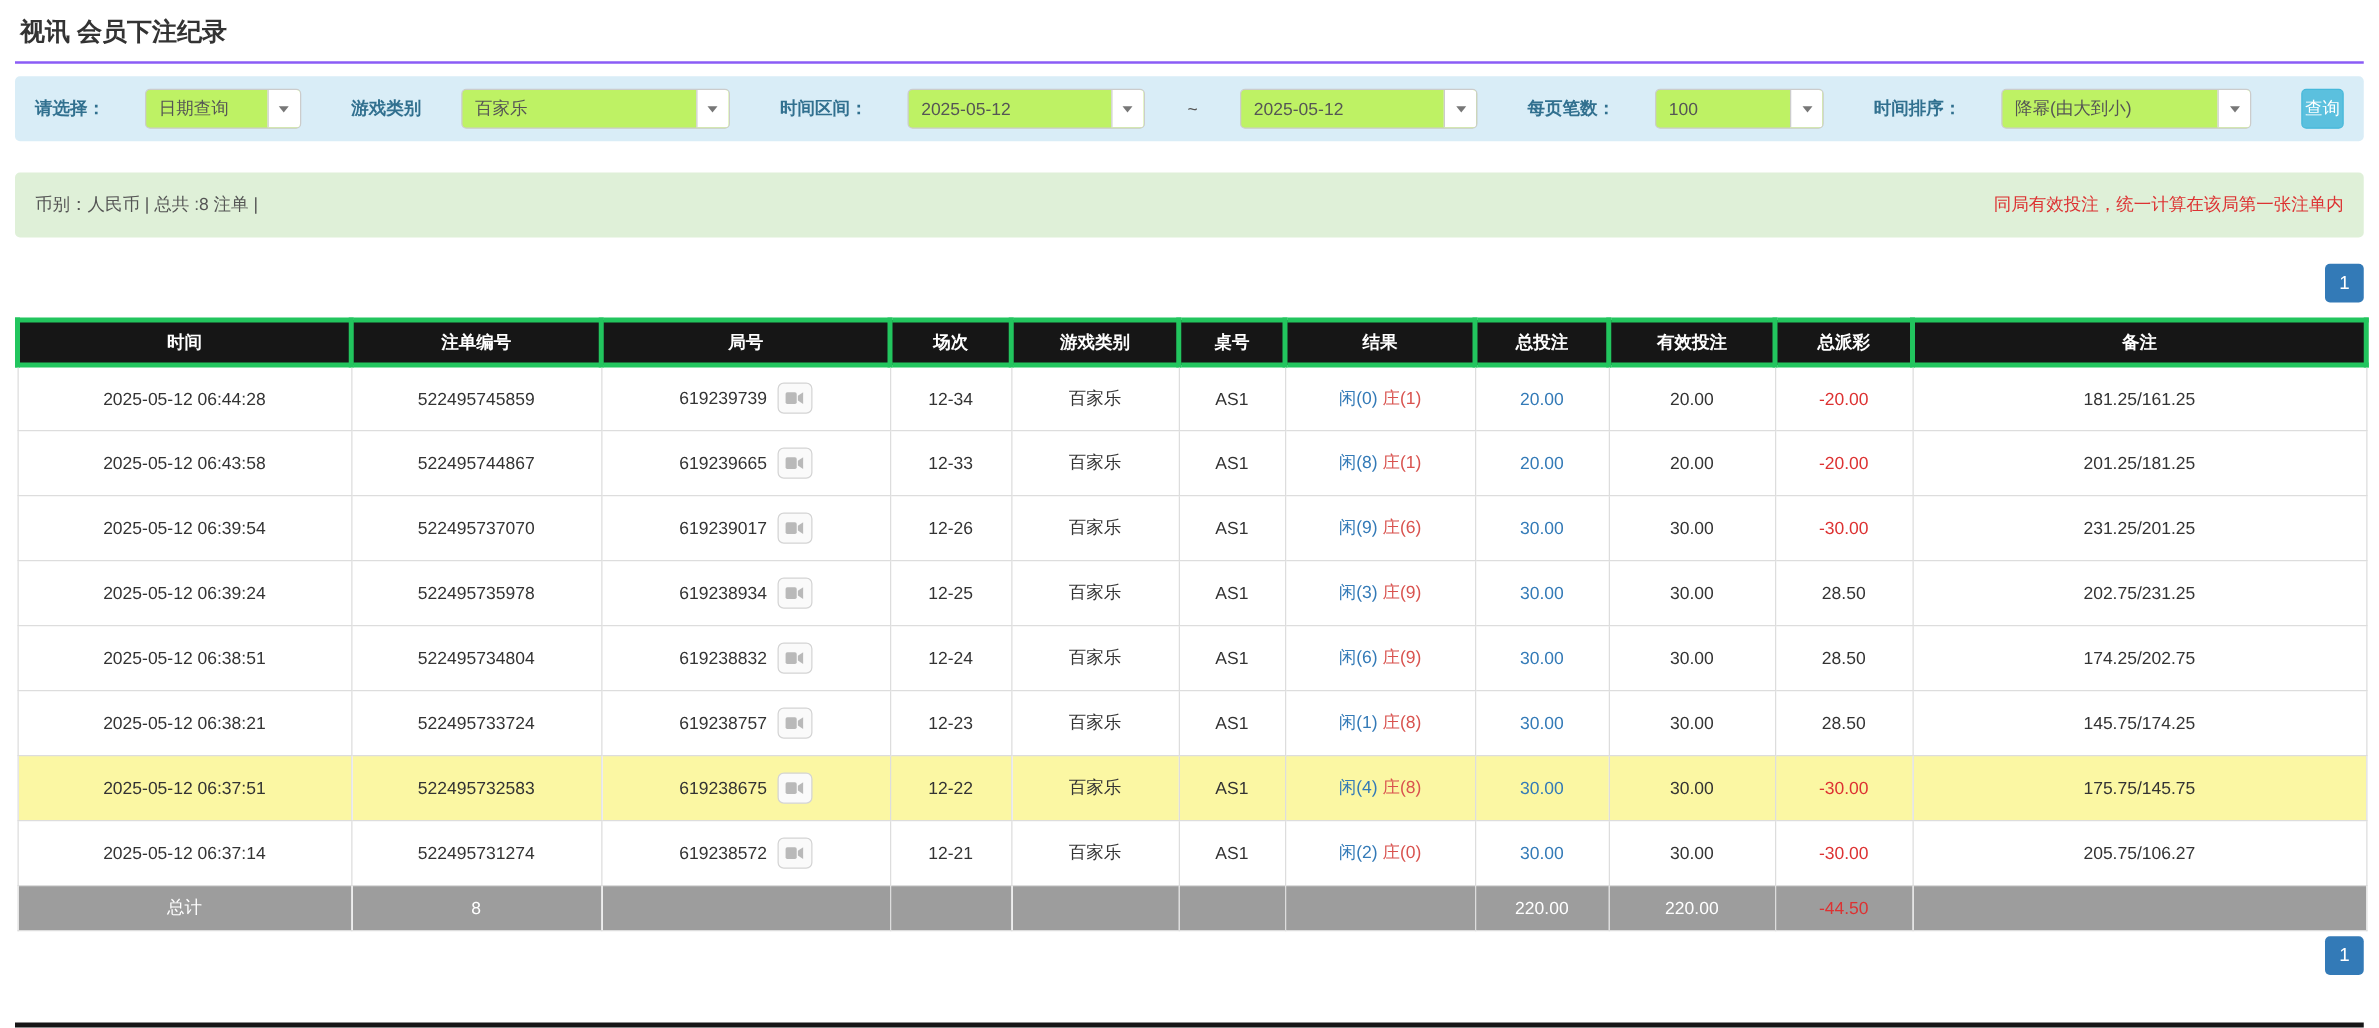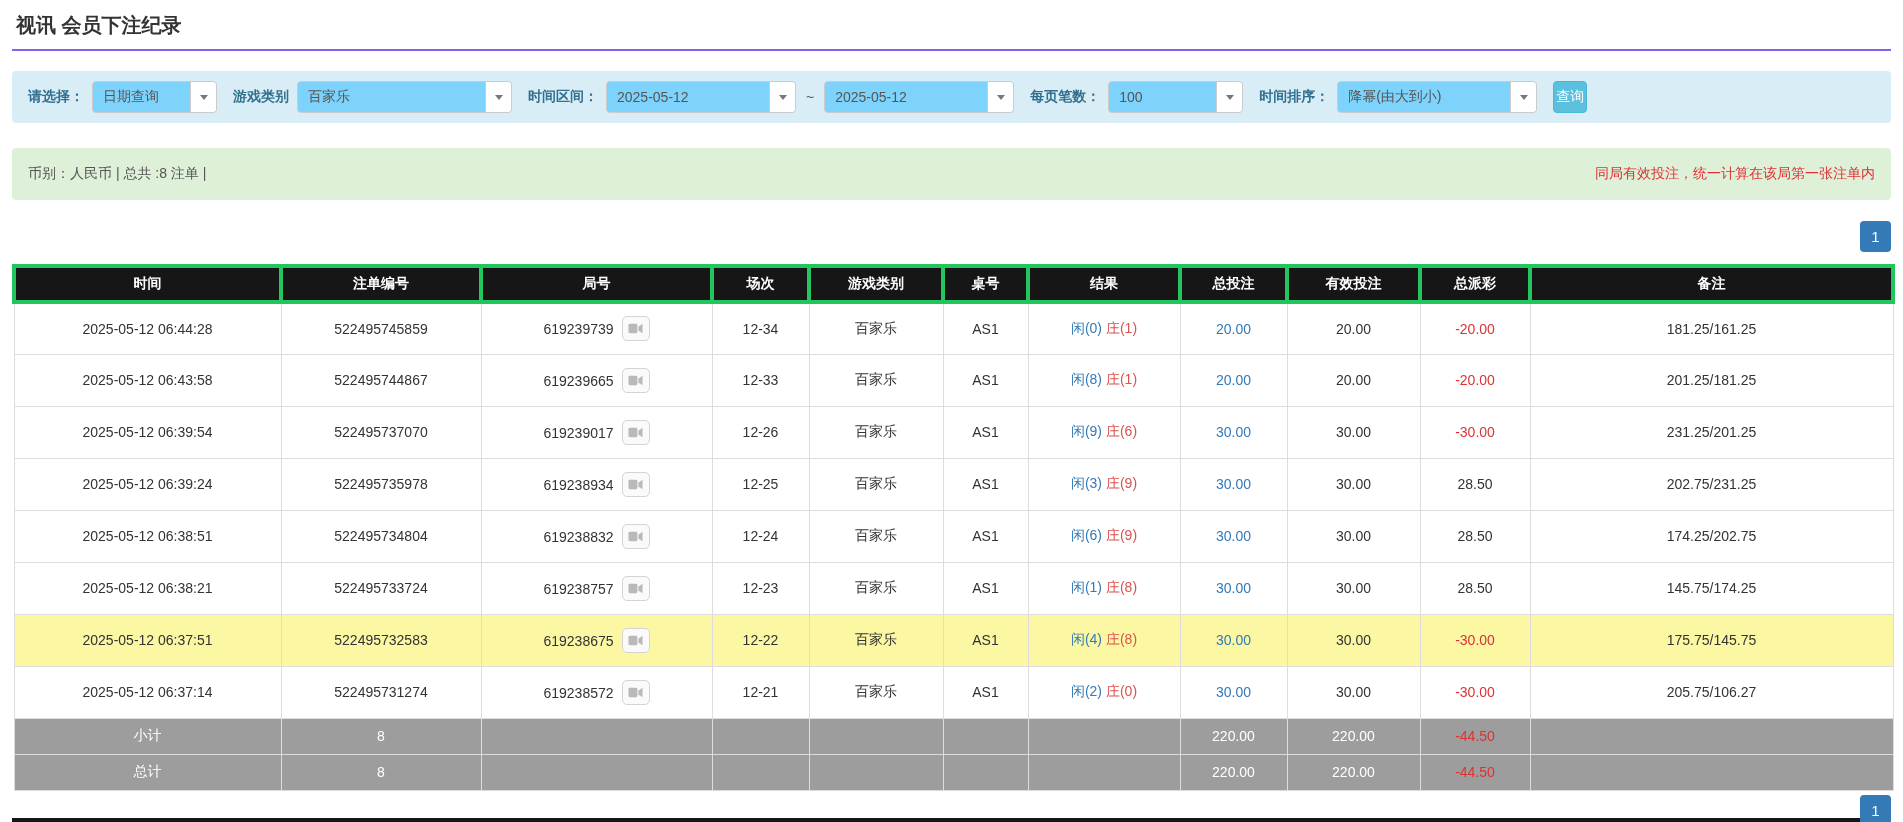--- a/index.html
+++ b/index.html
@@ -12,34 +12,35 @@
     position: relative;
   }
   .wrap { padding: 0 12px; }
 
   
   .page-header { padding: 12px 4px 10px 4px; border-bottom: 2px solid #8b5cf6; }
   .title { margin: 0; font-size: 20px; font-weight: 600; color: #333; }
 
   
   .filter-bar {
-    margin-top: 20px;
+    margin-top: 10px;
     height: 52px;
     background: var(--filter_bar_bg, #d9edf7);
     border-radius: 4px;
     display: flex; align-items: center;
     padding: 0 16px;
     gap: 8px;
     white-space: nowrap;
+    justify-content: space-between;
   }
   .flabel { font-weight: bold; color: var(--filter_label, #31708f); font-size: 14px; }
   .flabel.gap { margin-left: 8px; }
   .select {
     display: inline-flex; align-items: stretch;
-    background: #7dd3fc; border: 1px solid #ccc; border-radius: 4px;
+    background: #bef264; border: 1px solid #ccc; border-radius: 4px;
     height: 32px; overflow: hidden; cursor: pointer;
   }
   .stext { flex: 1; display: flex; align-items: center; padding: 0 10px; font-size: 14px; color: #555; overflow: hidden; }
   .scaret { width: 26px; border-left: 1px solid #ccc; display: flex; align-items: center; justify-content: center; background: #fff; }
   .scaret i { width: 0; height: 0; border-left: 4px solid transparent; border-right: 4px solid transparent; border-top: 5px solid #777; display: block; }
   .w125 { width: 125px; } .w215 { width: 215px; } .w190 { width: 190px; } .w115 { width: 135px; } .w200 { width: 200px; }
   .tilde { color: #555; font-size: 14px; padding: 0 2px; }
   .btn-search {
     height: 32px; padding: 0 2px; margin-left: 8px;
     background: var(--search_button_bg, #5bc0de);
@@ -377,45 +378,32 @@
     <td>AS1</td>
     <td><span class="player">闲(2)</span> <span class="banker">庄(0)</span></td>
     <td><a class="betlink">30.00</a></td>
     <td>30.00</td>
     <td><span class="neg">-30.00</span></td>
     <td>205.75/106.27</td>
   </tr>
       </tbody>
     <tfoot id="bet-tfoot">
   <tr>
-    <td>小计</td>
+    <td>总计</td>
     <td>8</td>
     <td></td>
     <td></td>
     <td></td>
     <td></td>
     <td></td>
     <td>220.00</td>
     <td>220.00</td>
     <td><span class="neg">-44.50</span></td>
     <td></td>
   </tr>
-  <tr>
-    <td>总计</td>
-    <td>8</td>
-    <td></td>
-    <td></td>
-    <td></td>
-    <td></td>
-    <td></td>
-    <td>220.00</td>
-    <td>220.00</td>
-    <td><span class="neg">-44.50</span></td>
-    <td></td>
-  </tr>
       </tfoot>
   </table>
 
   <div class="pagination bottom">
     <a class="page-btn">1</a>
   </div>
 
 </div>
 
 <div class="next-table-bar"></div>

